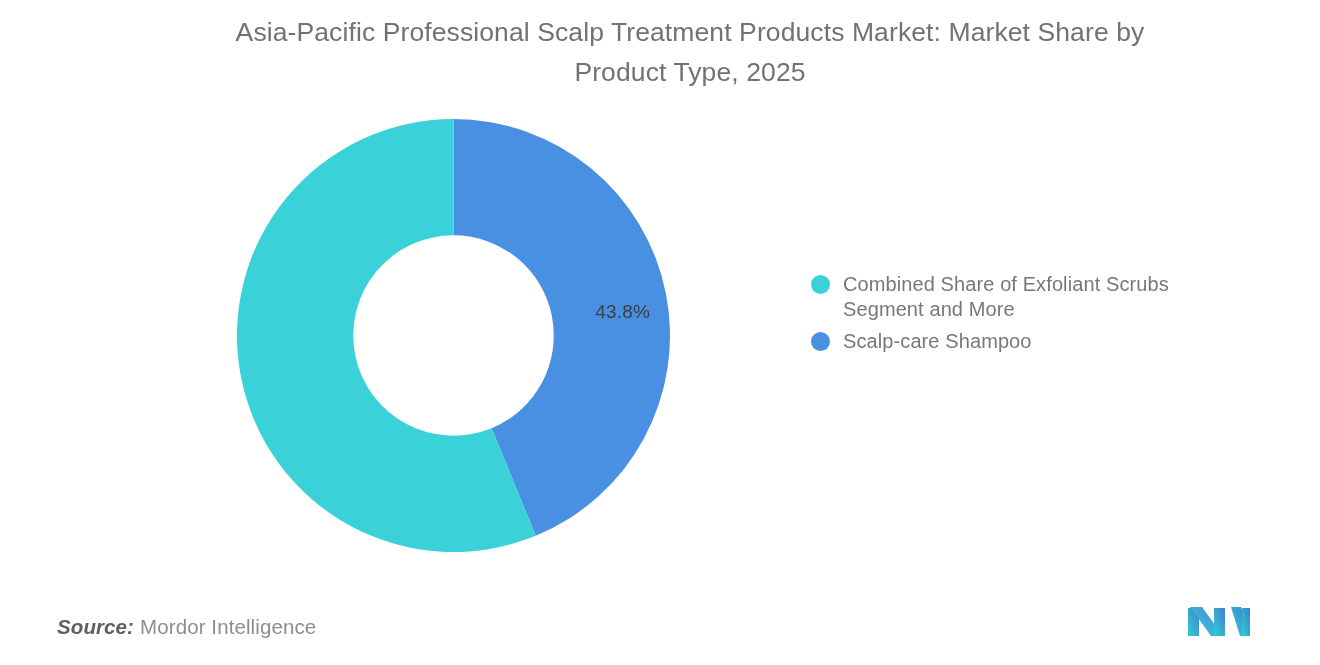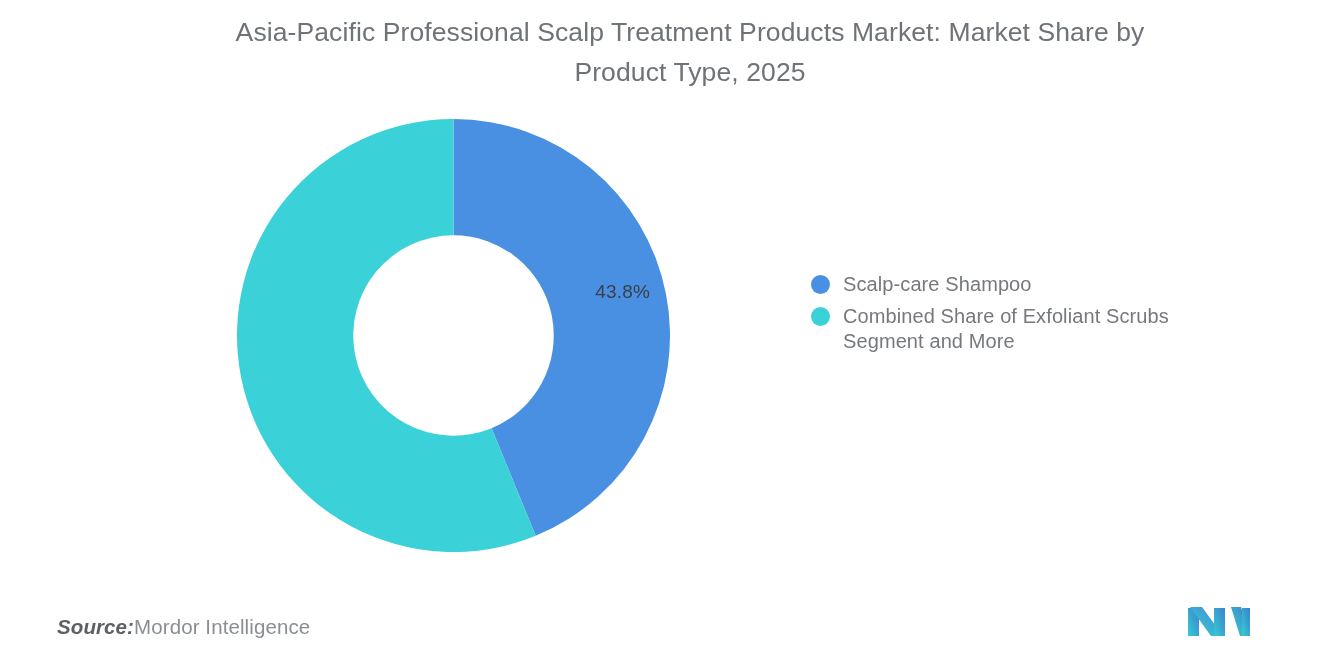--- a/index.html
+++ b/index.html
@@ -100,20 +100,21 @@
   .source-key {
     font-weight: 700;
     color: #5c6166;
     letter-spacing: 0.1px;
     font-style: italic;
   }
   .source-val {
     font-weight: 300;
     color: #8a8e93;
     letter-spacing: 0.1px;
+    margin-left: 6px;
   }
 
   
   #brand-logo {
     position: absolute;
     left: 1186px;
     top: 600px;
     width: 66px;
     height: 38px;
   }
@@ -127,31 +128,31 @@
   <div class="chart-title">Asia-Pacific Professional Scalp Treatment Products Market: Market Share by
 Product Type, 2025</div>
 
   <div id="donut-wrap">
     <svg id="donut-svg" viewBox="0 0 433 433">
       <g id="donut-slices">
           <path d="M 216.5 0 A 216.5 216.5 0 0 1 298.72217418047 416.7792152796601 L 254.56886664555762 309.22927667448266 A 100.2395 100.2395 0 0 0 216.5 116.2605 Z" fill="#4a90e2"></path>
           <path d="M 298.72217418047 416.7792152796601 A 216.5 216.5 0 1 1 216.49999999999997 0 L 216.49999999999997 116.2605 A 100.2395 100.2395 0 1 0 254.56886664555762 309.22927667448266 Z" fill="#3bd1d8"></path>
         </g>
     </svg>
-    <div class="slice-label" id="slice-label-0" style="left: 385.563px; top: 173px;">43.8%</div>
+    <div class="slice-label" id="slice-label-0" style="left: 385.563px; top: 193px;">43.8%</div>
   </div>
 
   <div id="legend">
     <div class="legend-item">
+      <span class="legend-swatch" style="background:#3bd1d8;"></span>
+      <span class="legend-label">Combined Share of Exfoliant Scrubs Segment and More</span>
+    </div>
+    <div class="legend-item">
       <span class="legend-swatch" style="background:#4a90e2;"></span>
       <span class="legend-label">Scalp-care Shampoo</span>
-    </div>
-    <div class="legend-item">
-      <span class="legend-swatch" style="background:#3bd1d8;"></span>
-      <span class="legend-label">Combined Share of Exfoliant Scrubs Segment and More</span>
     </div>
   </div>
 
   <div id="footer-source">
     <span class="source-key">Source:</span><span class="source-val">Mordor Intelligence</span>
   </div>
 
   <div id="brand-logo">
     <svg width="66" height="38" viewBox="0 0 66 38">
       <defs>

